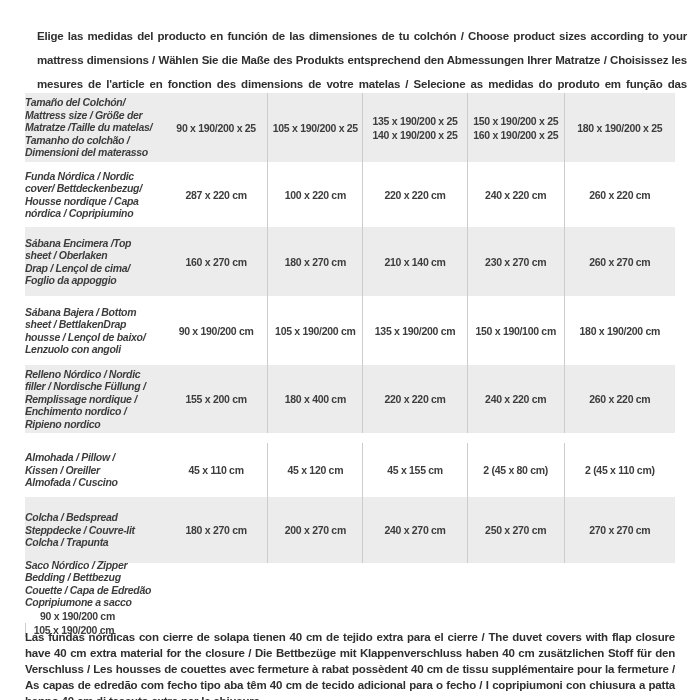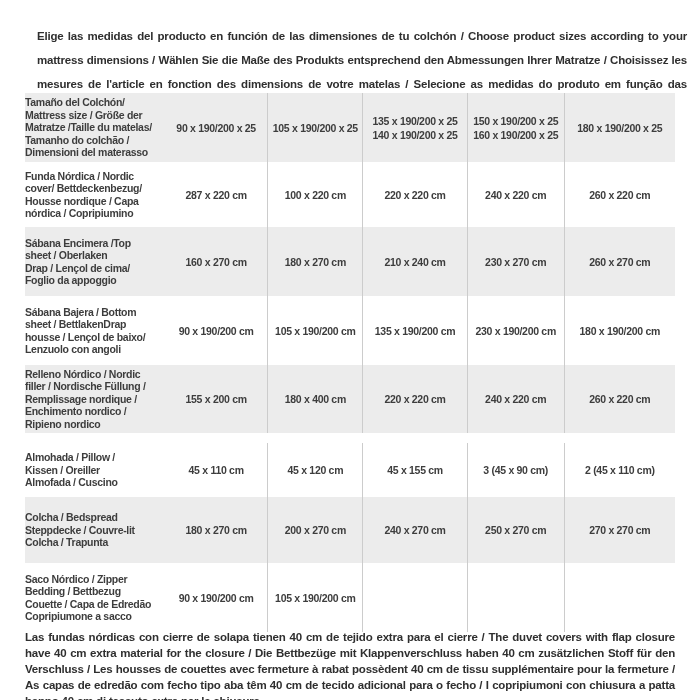--- a/index.html
+++ b/index.html
@@ -43,37 +43,38 @@
   }
   .row.shaded { background: #ececec; }
   .row.plain  { background: #ffffff; justify-content: center; }
   .row:nth-child(1) { height: 69px; }
   .row:nth-child(2) { height: 65px; }
   .row:nth-child(3) { height: 69px; }
   .row:nth-child(4) { height: 69px; }
   .row:nth-child(5) { height: 68px; }
   .row:nth-child(6) { height: 54px; margin-top: 10px; }
   .row:nth-child(7) { height: 66px; }
-  .row:nth-child(8) { height: 69px; }
+  .row:nth-child(8) { height: 69px; flex-direction: column; }
   .cell {
     display: flex;
     align-items: center;
     color: #3d3d3d;
     font-weight: bold;
     white-space: pre-line;
     letter-spacing: -0.3px;
     box-sizing: border-box;
   }
   .cell.label {
     width: 143px;
     font-size: 10.5px;
     line-height: 12.5px;
     text-align: left;
     justify-content: flex-start;
     padding-right: 4px;
+    font-style: italic;
   }
   .cell.value {
     justify-content: center;
     text-align: center;
     font-size: 10.5px;
     line-height: 14px;
   }
   .cell.v0 { width: 105px; }
   .cell.v1 { width: 97px; }
   .cell.v2 { width: 107px; }
@@ -125,33 +126,33 @@
         <div class="cell value v3 divided">240 x 220 cm</div>
         <div class="cell value v4 divided">260 x 220 cm</div>
       </div>
       <div class="row shaded">
         <div class="cell label">Sábana Encimera /Top
 sheet / Oberlaken
 Drap / Lençol de cima/
 Foglio da appoggio</div>
         <div class="cell value v0">160 x 270 cm</div>
         <div class="cell value v1 divided">180 x 270 cm</div>
-        <div class="cell value v2 divided">210 x 240 cm</div>
+        <div class="cell value v2 divided">210 x 140 cm</div>
         <div class="cell value v3 divided">230 x 270 cm</div>
         <div class="cell value v4 divided">260 x 270 cm</div>
       </div>
       <div class="row plain">
         <div class="cell label">Sábana Bajera / Bottom
 sheet / BettlakenDrap
 housse / Lençol de baixo/
 Lenzuolo con angoli</div>
         <div class="cell value v0">90 x 190/200 cm</div>
         <div class="cell value v1 divided">105 x 190/200 cm</div>
         <div class="cell value v2 divided">135 x 190/200 cm</div>
-        <div class="cell value v3 divided">230 x 190/200 cm</div>
+        <div class="cell value v3 divided">150 x 190/100 cm</div>
         <div class="cell value v4 divided">180 x 190/200 cm</div>
       </div>
       <div class="row shaded">
         <div class="cell label">Relleno Nórdico / Nordic
 filler / Nordische Füllung /
 Remplissage nordique /
 Enchimento nordico /
 Ripieno nordico</div>
         <div class="cell value v0">155 x 200 cm</div>
         <div class="cell value v1 divided">180 x 400 cm</div>
@@ -159,21 +160,21 @@
         <div class="cell value v3 divided">240 x 220 cm</div>
         <div class="cell value v4 divided">260 x 220 cm</div>
       </div>
       <div class="row plain">
         <div class="cell label">Almohada  / Pillow /
 Kissen / Oreiller
 Almofada / Cuscino</div>
         <div class="cell value v0">45 x 110 cm</div>
         <div class="cell value v1 divided">45 x 120 cm</div>
         <div class="cell value v2 divided">45 x 155 cm</div>
-        <div class="cell value v3 divided">3 (45 x 90 cm)</div>
+        <div class="cell value v3 divided">2 (45 x 80 cm)</div>
         <div class="cell value v4 divided">2 (45 x 110 cm)</div>
       </div>
       <div class="row shaded">
         <div class="cell label">Colcha / Bedspread
 Steppdecke / Couvre-lit
 Colcha / Trapunta</div>
         <div class="cell value v0">180 x 270 cm</div>
         <div class="cell value v1 divided">200 x 270 cm</div>
         <div class="cell value v2 divided">240 x 270 cm</div>
         <div class="cell value v3 divided">250 x 270 cm</div>

